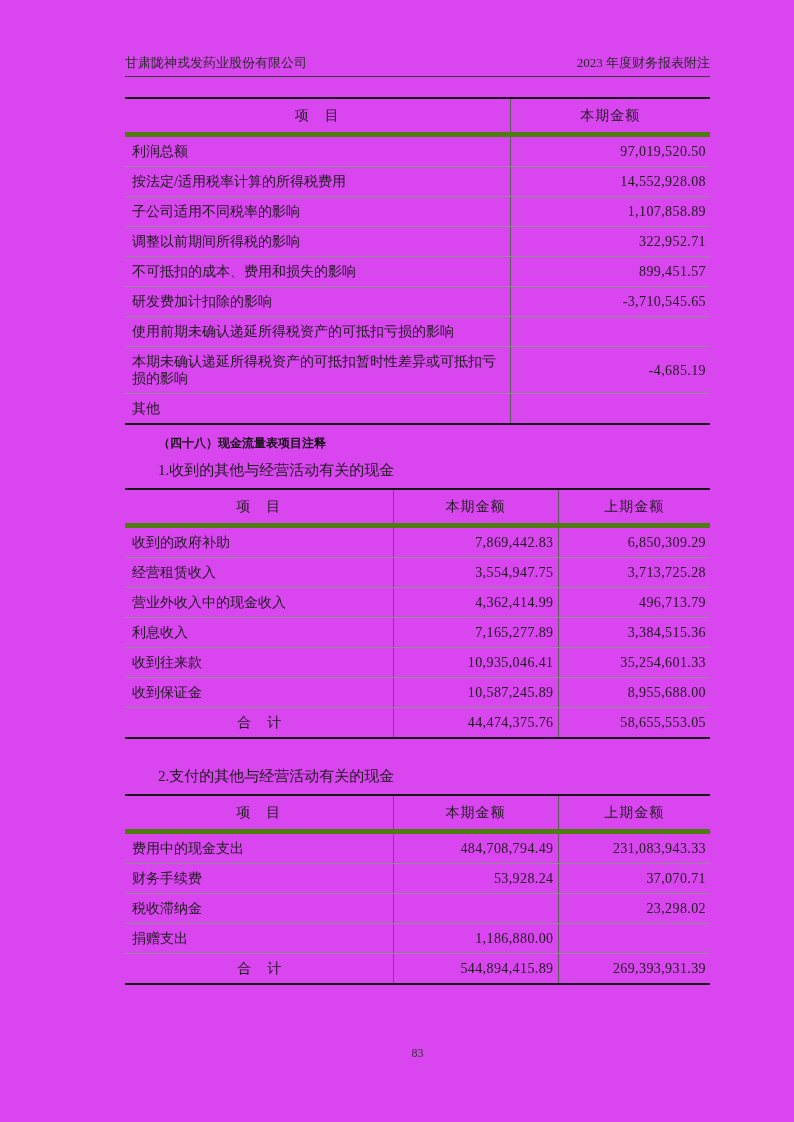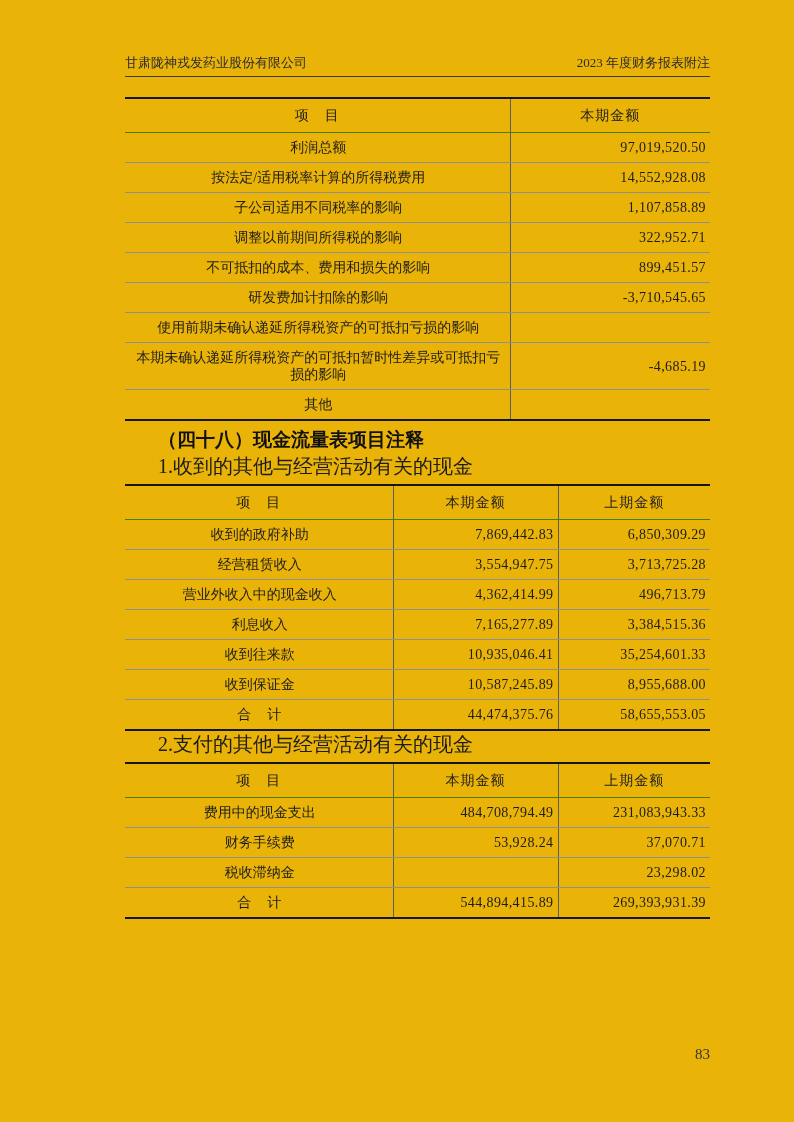--- a/index.html
+++ b/index.html
@@ -5,21 +5,21 @@
   * { box-sizing: border-box; margin: 0; padding: 0; }
   html, body { background: #ffffff; }
   body {
     font-family: "Liberation Serif", "DejaVu Serif", serif;
     color: #1c1c1c;
   }
   .page {
     position: relative;
     width: 794px;
     height: 1122px;
-    background: #eab308;
+    background: #d946ef;
     overflow: hidden;
   }
   .doc-header {
     position: absolute;
     top: 54px;
     left: 125px;
     width: 585px;
     display: flex;
     justify-content: space-between;
     align-items: flex-end;
@@ -41,56 +41,56 @@
     table-layout: fixed;
     font-size: 14px;
     border-top: 2.5px solid #161616;
     border-bottom: 2.5px solid #161616;
   }
   th {
     font-weight: normal;
     text-align: center;
     padding: 8px 4px;
     line-height: 17px;
-    border-bottom: 1px solid #4d7c0f;
+    border-bottom: 5px solid #4d7c0f;
     letter-spacing: 1px;
   }
   td {
     padding: 6px 5px;
     line-height: 17px;
     border-bottom: 1px solid #8f8f8f;
     word-break: break-all;
   }
   tr:last-child td { border-bottom: none; }
   th + th, td + td { border-left: 1px solid #5c5c5c; text-align: center; }
-  .cell-item { text-align: center; padding-left: 7px; }
+  .cell-item { text-align: left; padding-left: 7px; }
   .cell-amount { text-align: right; padding-right: 4px; letter-spacing: 0.4px; padding-left: 22px; }
-  .cell-total { letter-spacing: 1px; margin-top: 40px; }
+  .cell-total { text-align: center; letter-spacing: 1px; margin-top: 40px; }
   .section-heading {
     margin: 9px 0 0 33px;
     font-family: "Liberation Sans", "DejaVu Sans", sans-serif;
     font-weight: bold;
-    font-size: 19px;
+    font-size: 12px;
     line-height: 19px;
     color: #111;
   }
   .sub-item {
     margin: 8px 0 9px 33px;
-    font-size: 20px;
+    font-size: 15px;
     line-height: 18px;
   }
-  .sub-item.second { margin-top: 4px; }
+  .sub-item.second { margin-top: 28px; }
   .tbl { margin-top: 0; }
   .page-number {
     position: absolute;
     top: 1046px;
     left: 125px;
     width: 585px;
-    text-align: right;
-    font-size: 15px;
+    text-align: center;
+    font-size: 12px;
     color: #333;
   }
 </style>
 </head>
 <body>
 
 <div class="page">
 
   <div class="doc-header">
     <span>甘肃陇神戎发药业股份有限公司</span>
@@ -230,20 +230,25 @@
             <td class="cell-item">财务手续费</td>
             <td class="cell-amount">53,928.24</td>
             <td class="cell-amount">37,070.71</td>
           </tr>
           <tr>
             <td class="cell-item">税收滞纳金</td>
             <td class="cell-amount"></td>
             <td class="cell-amount">23,298.02</td>
           </tr>
           <tr>
+            <td class="cell-item">捐赠支出</td>
+            <td class="cell-amount">1,186,880.00</td>
+            <td class="cell-amount"></td>
+          </tr>
+          <tr>
             <td class="cell-item cell-total">合　计</td>
             <td class="cell-amount">544,894,415.89</td>
             <td class="cell-amount">269,393,931.39</td>
           </tr>
         </tbody>
     </table>
 
   </div>
 
   <div class="page-number">83</div>

